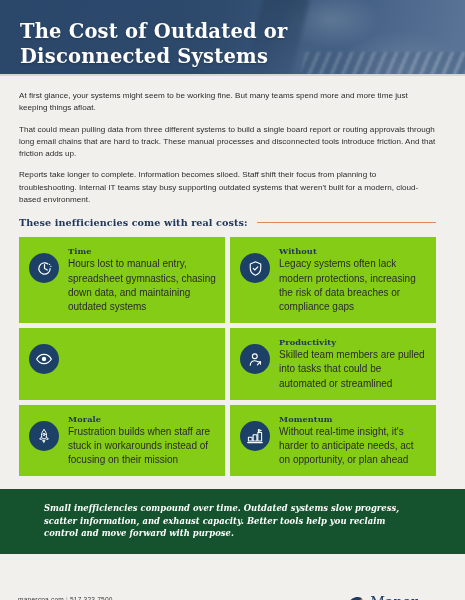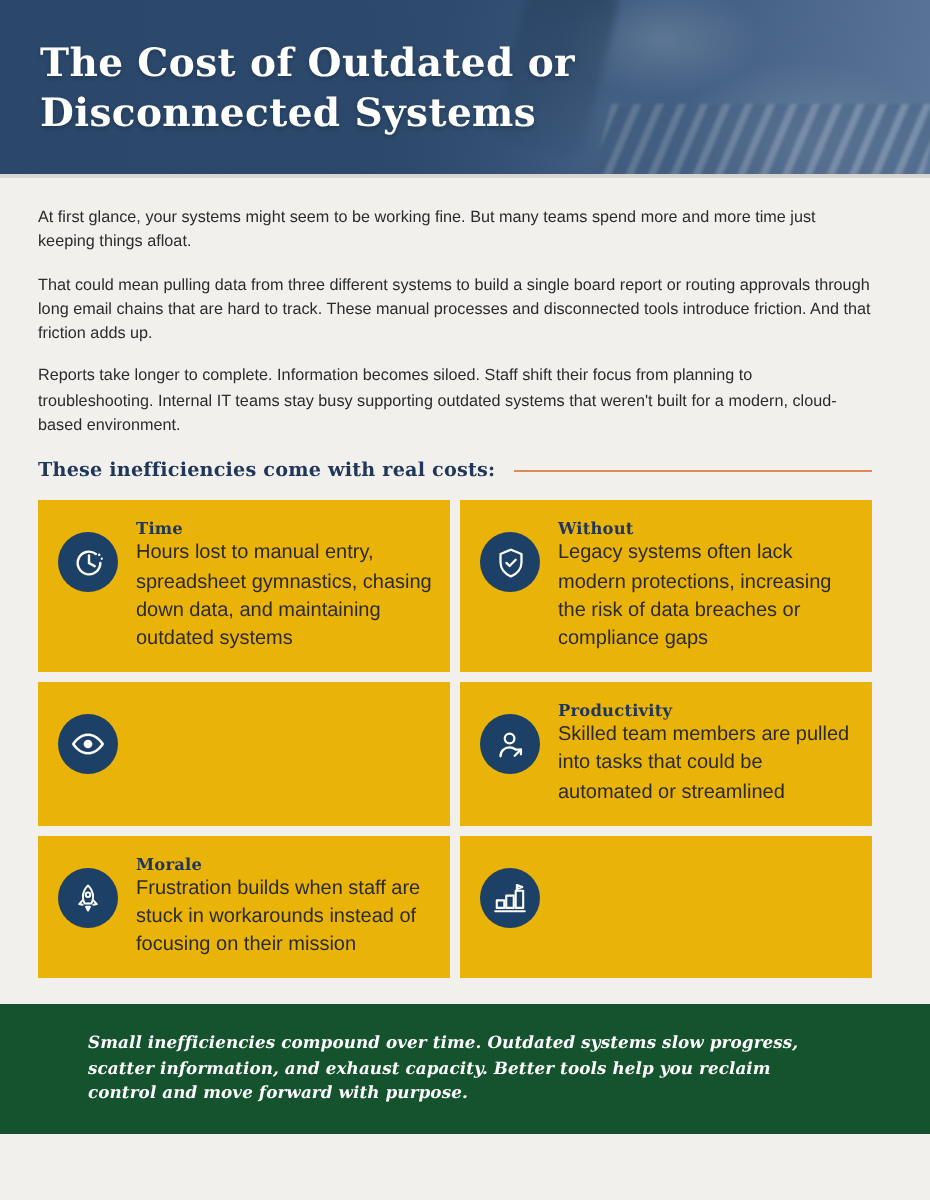--- a/index.html
+++ b/index.html
@@ -20,21 +20,21 @@
     height: 600px;
     background: #f2f0ed;
     box-sizing: border-box;
     display: flex;
     flex-direction: column;
   }
 
   
   .header {
     position: relative;
-    height: 89px;
+    height: 76px;
     overflow: hidden;
     background: #2f4f72;
     flex: 0 0 auto;
   }
   .header-photo {
     position: absolute;
     inset: 0;
     background:
       radial-gradient(ellipse 70px 40px at 330px 20px, rgba(220,228,238,0.55), rgba(220,228,238,0) 70%),
       radial-gradient(ellipse 90px 55px at 400px 70px, rgba(210,220,234,0.50), rgba(210,220,234,0) 72%),
@@ -124,21 +124,21 @@
     background: #e08a5a;
   }
 
   
   .cards {
     display: grid;
     grid-template-columns: 1fr 1fr;
     gap: 5px 5px;
   }
   .card {
-    background: #eab308;
+    background: #84cc16;
     display: flex;
     align-items: flex-start;
     gap: 9px;
     padding: 9px 9px 9px 10px;
     min-height: 58px;
     box-sizing: border-box;
   }
   .card-icon {
     flex: 0 0 auto;
     width: 30px;
@@ -320,20 +320,24 @@
 
       <div class="card">
         <div class="card-icon">
           <svg width="18" height="18" viewBox="0 0 24 24" fill="none" stroke="#ffffff" stroke-width="1.4" stroke-linecap="round" stroke-linejoin="round">
             <rect x="3.2" y="13.6" width="5" height="5"></rect>
             <rect x="9.5" y="10.4" width="5" height="8.2"></rect>
             <rect x="15.8" y="7.2" width="5" height="11.4"></rect>
             <path d="M16.6 7.2V3.4l3.6 1.3-3.6 1.3"></path>
             <path d="M2.2 20.8h19.6"></path>
           </svg>
+        </div>
+        <div class="card-body">
+          <p class="card-title">Momentum</p>
+          <p class="card-text">Without real-time insight, it's harder to anticipate needs, act on opportunity, or plan ahead</p>
         </div>
       </div>
 
     </div>
   </div>
 
   <div class="callout">
     <p class="callout-text">Small inefficiencies compound over time. Outdated systems slow progress, scatter information, and exhaust capacity. Better tools help you reclaim control and move forward with purpose.</p>
   </div>
 

